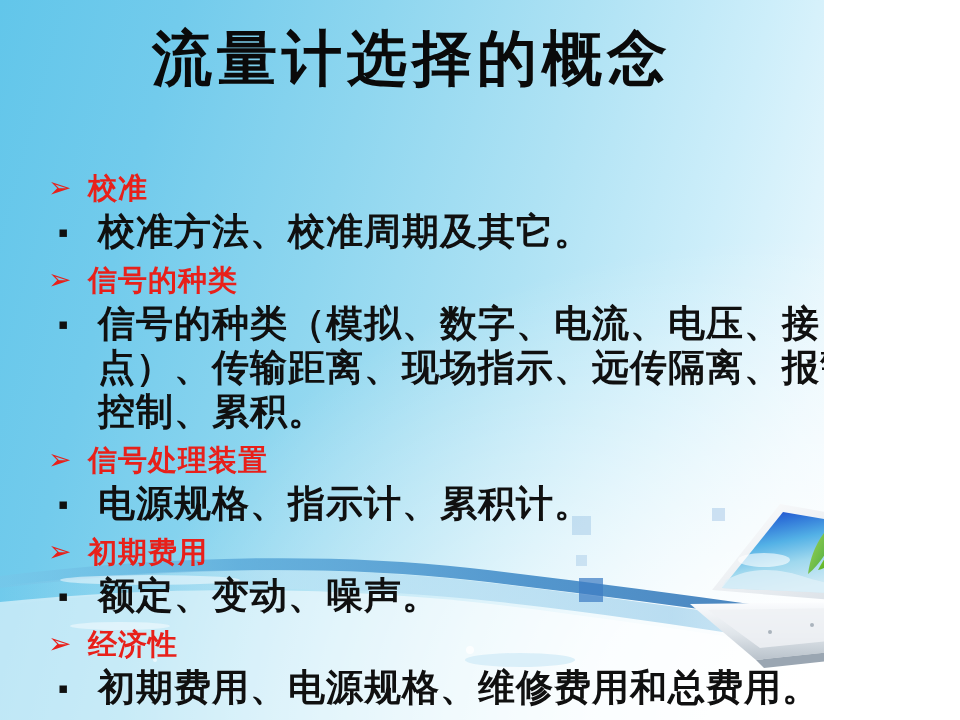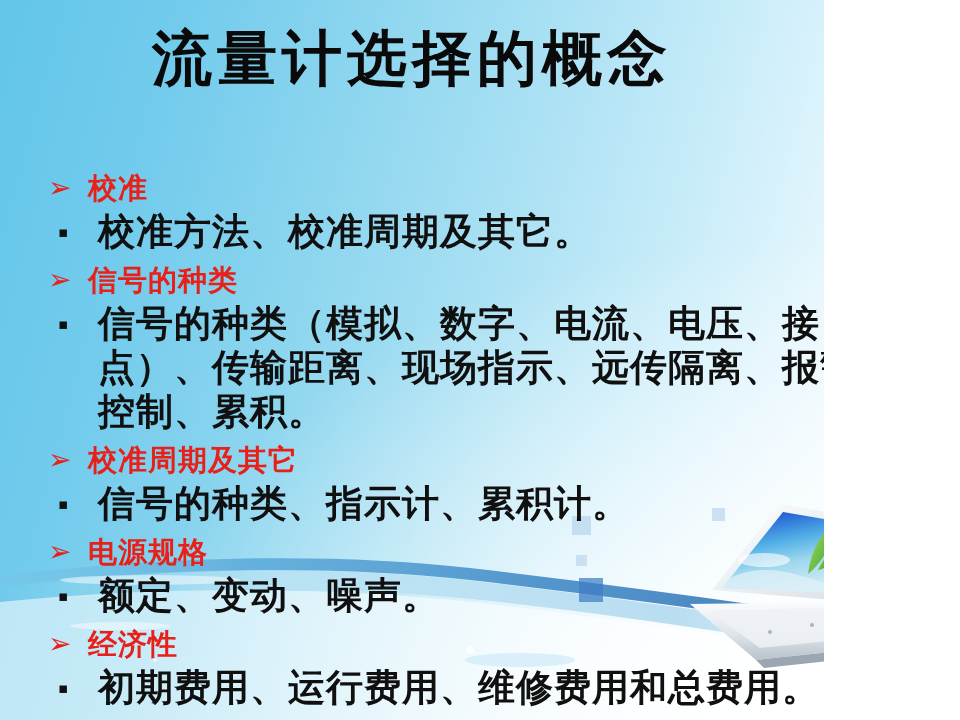--- a/index.html
+++ b/index.html
@@ -217,39 +217,39 @@
       <span class="bullet">➢</span>
       <span class="text">信号的种类</span>
     </div>
     <div class="line row-item">
       <span class="bullet">▪</span>
       <span class="text wrap">信号的种类（模拟、数字、电流、电压、接点）、传输距离、现场指示、远传隔离、报警、控制、累积。</span>
     </div>
 
     <div class="line row-head">
       <span class="bullet">➢</span>
-      <span class="text">校准周期及其它</span>
-    </div>
-    <div class="line row-item">
-      <span class="bullet">▪</span>
-      <span class="text">信号的种类、指示计、累积计。</span>
-    </div>
-
-    <div class="line row-head">
-      <span class="bullet">➢</span>
-      <span class="text">电源规格</span>
+      <span class="text">信号处理装置</span>
+    </div>
+    <div class="line row-item">
+      <span class="bullet">▪</span>
+      <span class="text">电源规格、指示计、累积计。</span>
+    </div>
+
+    <div class="line row-head">
+      <span class="bullet">➢</span>
+      <span class="text">初期费用</span>
     </div>
     <div class="line row-item">
       <span class="bullet">▪</span>
       <span class="text">额定、变动、噪声。</span>
     </div>
 
     <div class="line row-head">
       <span class="bullet">➢</span>
       <span class="text">经济性</span>
     </div>
     <div class="line row-item">
       <span class="bullet">▪</span>
-      <span class="text">初期费用、运行费用、维修费用和总费用。</span>
+      <span class="text">初期费用、电源规格、维修费用和总费用。</span>
     </div>
 
   </div>
 </div>
 
 </body></html>

